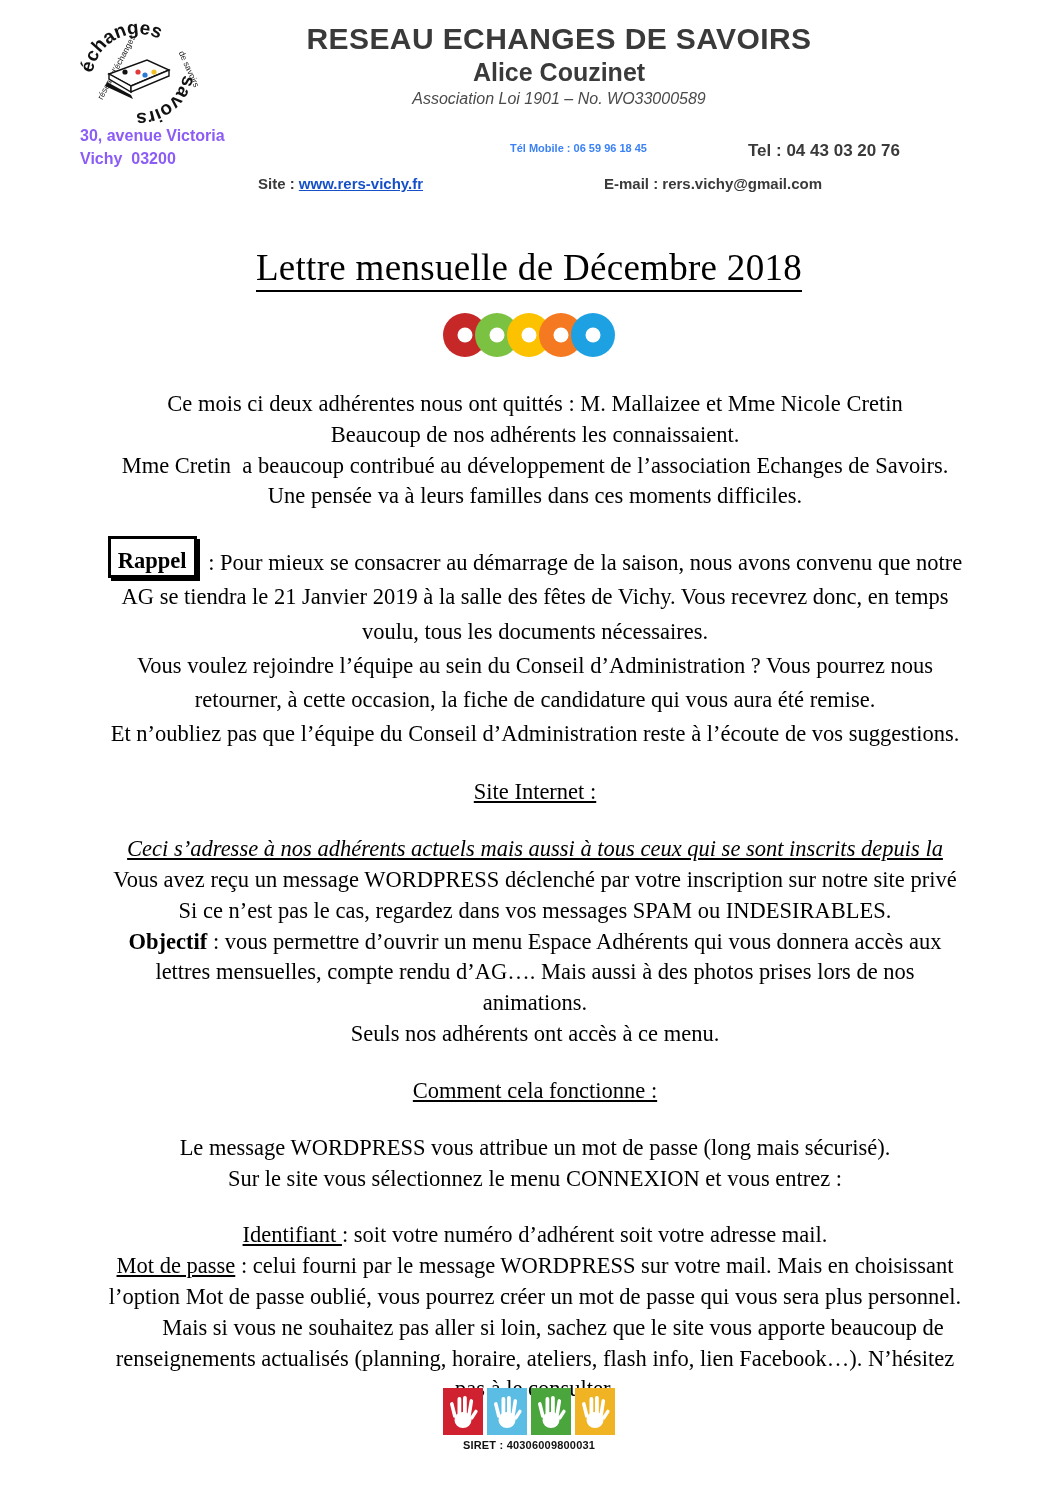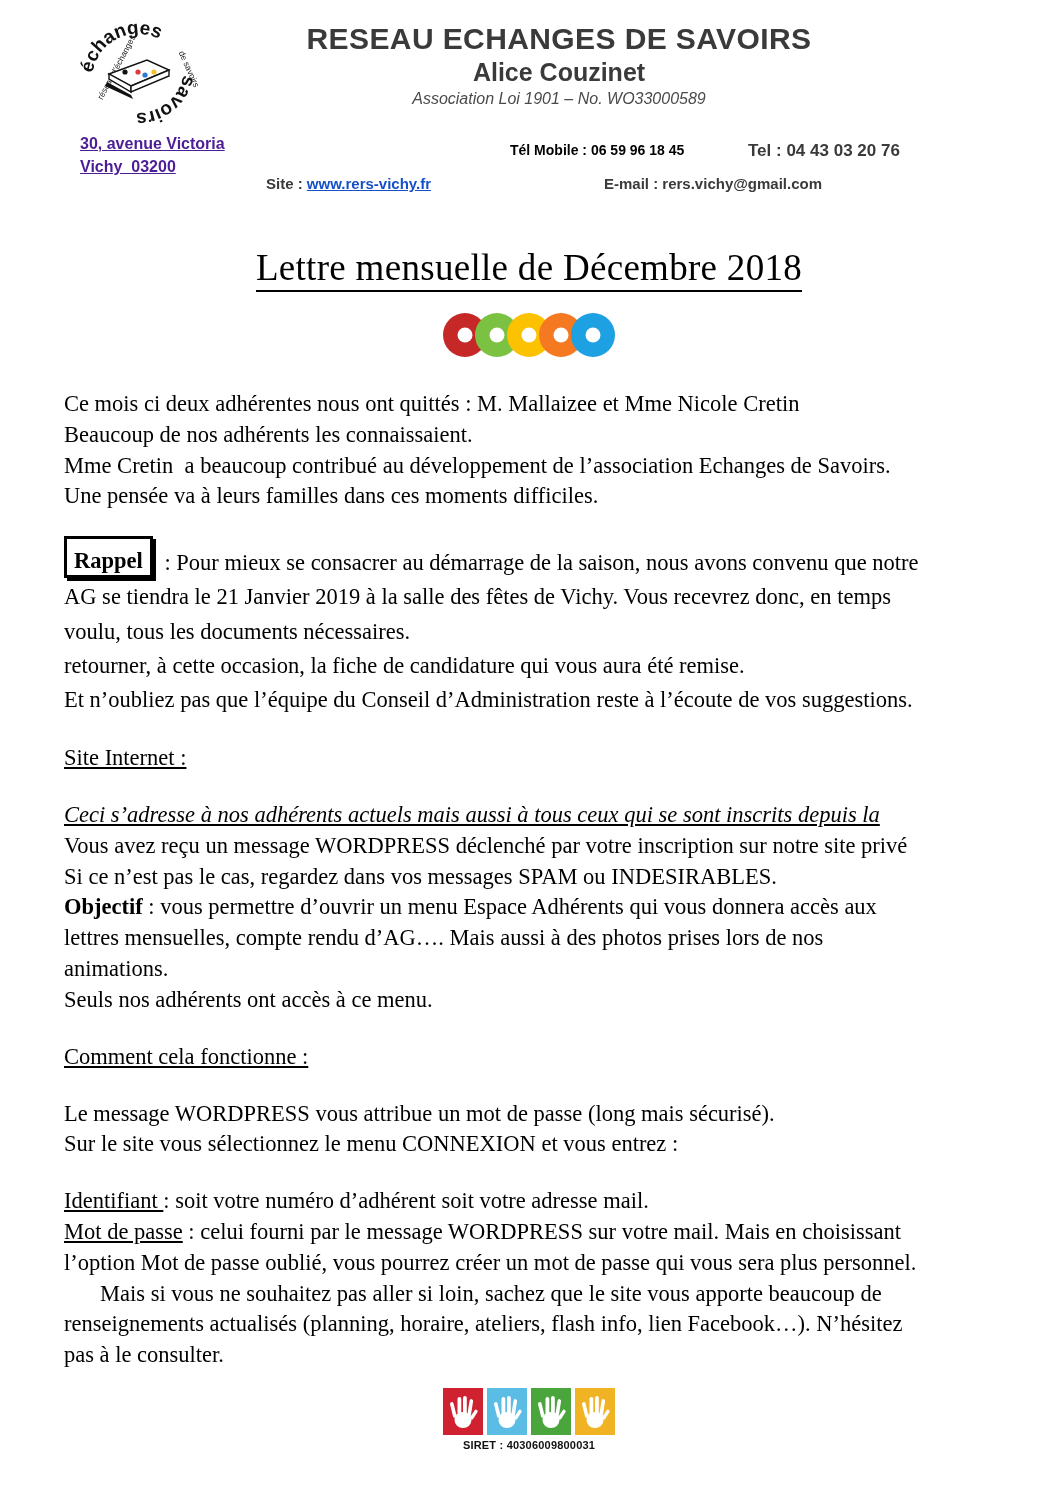--- a/index.html
+++ b/index.html
@@ -63,57 +63,55 @@
     font-family: "Liberation Sans", "DejaVu Sans", sans-serif;
     font-style: italic;
     font-size: 16px;
     color: #4a4a4a;
     padding-left: 60px;
   }
 
   .addr {
     position: absolute;
     left: 80px;
-    top: 132px;
+    top: 124px;
     font-family: "Liberation Sans", "DejaVu Sans", sans-serif;
     font-weight: bold;
     font-size: 16px;
-    color: #4c1d95;
+    color: #8b5cf6;
     line-height: 1.45;
-    text-decoration: underline;
   }
   .addr div { white-space: pre; }
 
   .tel-mobile {
     position: absolute;
     left: 510px;
     top: 142px;
     font-family: "Liberation Sans", "DejaVu Sans", sans-serif;
     font-weight: bold;
-    font-size: 14px;
-    color: #000000;
+    font-size: 11px;
+    color: #3b82f6;
   }
   .tel-fixe {
     position: absolute;
     left: 748px;
     top: 141px;
     font-family: "Liberation Sans", "DejaVu Sans", sans-serif;
     font-weight: bold;
     font-size: 17px;
     color: #3a3a3a;
   }
   .site-line {
     position: absolute;
     left: 258px;
     top: 175px;
     font-family: "Liberation Sans", "DejaVu Sans", sans-serif;
     font-weight: bold;
     font-size: 15px;
     color: #3a3a3a;
-    margin-left: 8px;
   }
   .site-link {
     color: #1550c8;
     text-decoration: underline;
   }
   .email-line {
     position: absolute;
     left: 604px;
     top: 175px;
     font-family: "Liberation Sans", "DejaVu Sans", sans-serif;
@@ -140,21 +138,21 @@
     height: 48px;
     display: block;
   }
 
   
   .content {
     margin: 30px 52px 0 64px;
     font-size: 22.5px;
     line-height: 1.37;
   }
-  .para { margin: 0 0 0 0; }
+  .para { margin: 0 0 0 0; text-align: center; }
   .gap-md { height: 26px; }
 
   .line { display: block; white-space: pre-wrap; }
 
   .rappel-box {
     display: inline-block;
     border: 3px solid #000;
     padding: 10px 7px 1px 7px;
     font-weight: bold;
     line-height: 1.1;
@@ -281,20 +279,21 @@
     <span class="line">Mme Cretin  a beaucoup contribué au développement de l’association Echanges de Savoirs.</span>
     <span class="line">Une pensée va à leurs familles dans ces moments difficiles.</span>
   </div>
 
   <div class="gap-md"></div>
 
   <div class="para" style="line-height:1.52;">
     <span class="rappel-box">Rappel</span><span> : Pour mieux se consacrer au démarrage de la saison, nous avons convenu que notre</span>
     <span class="line">AG se tiendra le 21 Janvier 2019 à la salle des fêtes de Vichy. Vous recevrez donc, en temps</span>
     <span class="line">voulu, tous les documents nécessaires.</span>
+    <span class="line">Vous voulez rejoindre l’équipe au sein du Conseil d’Administration ? Vous pourrez nous</span>
     <span class="line">retourner, à cette occasion, la fiche de candidature qui vous aura été remise.</span>
     <span class="line">Et n’oubliez pas que l’équipe du Conseil d’Administration reste à l’écoute de vos suggestions.</span>
   </div>
 
   <div class="gap-md"></div>
 
   <div class="para">
     <span class="section-head">Site Internet :</span>
   </div>
 

